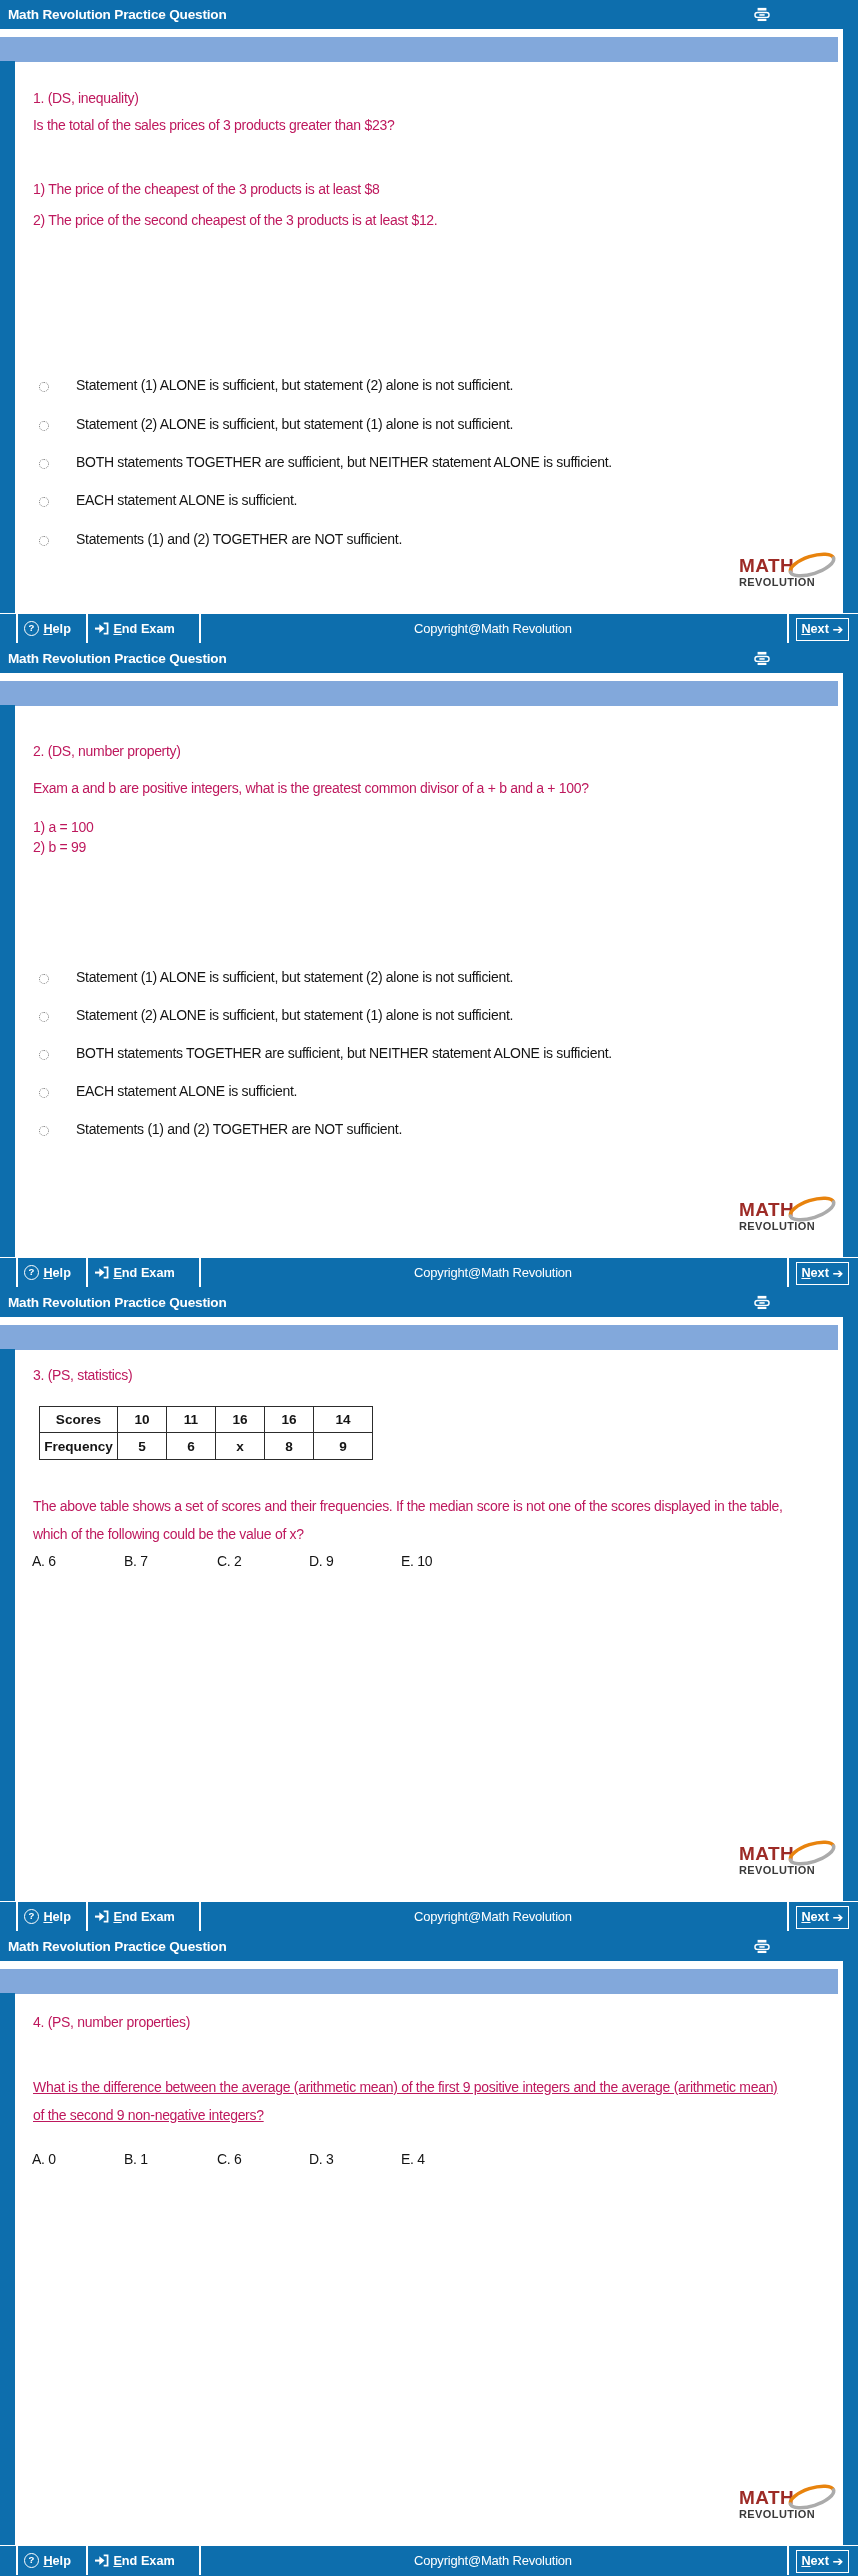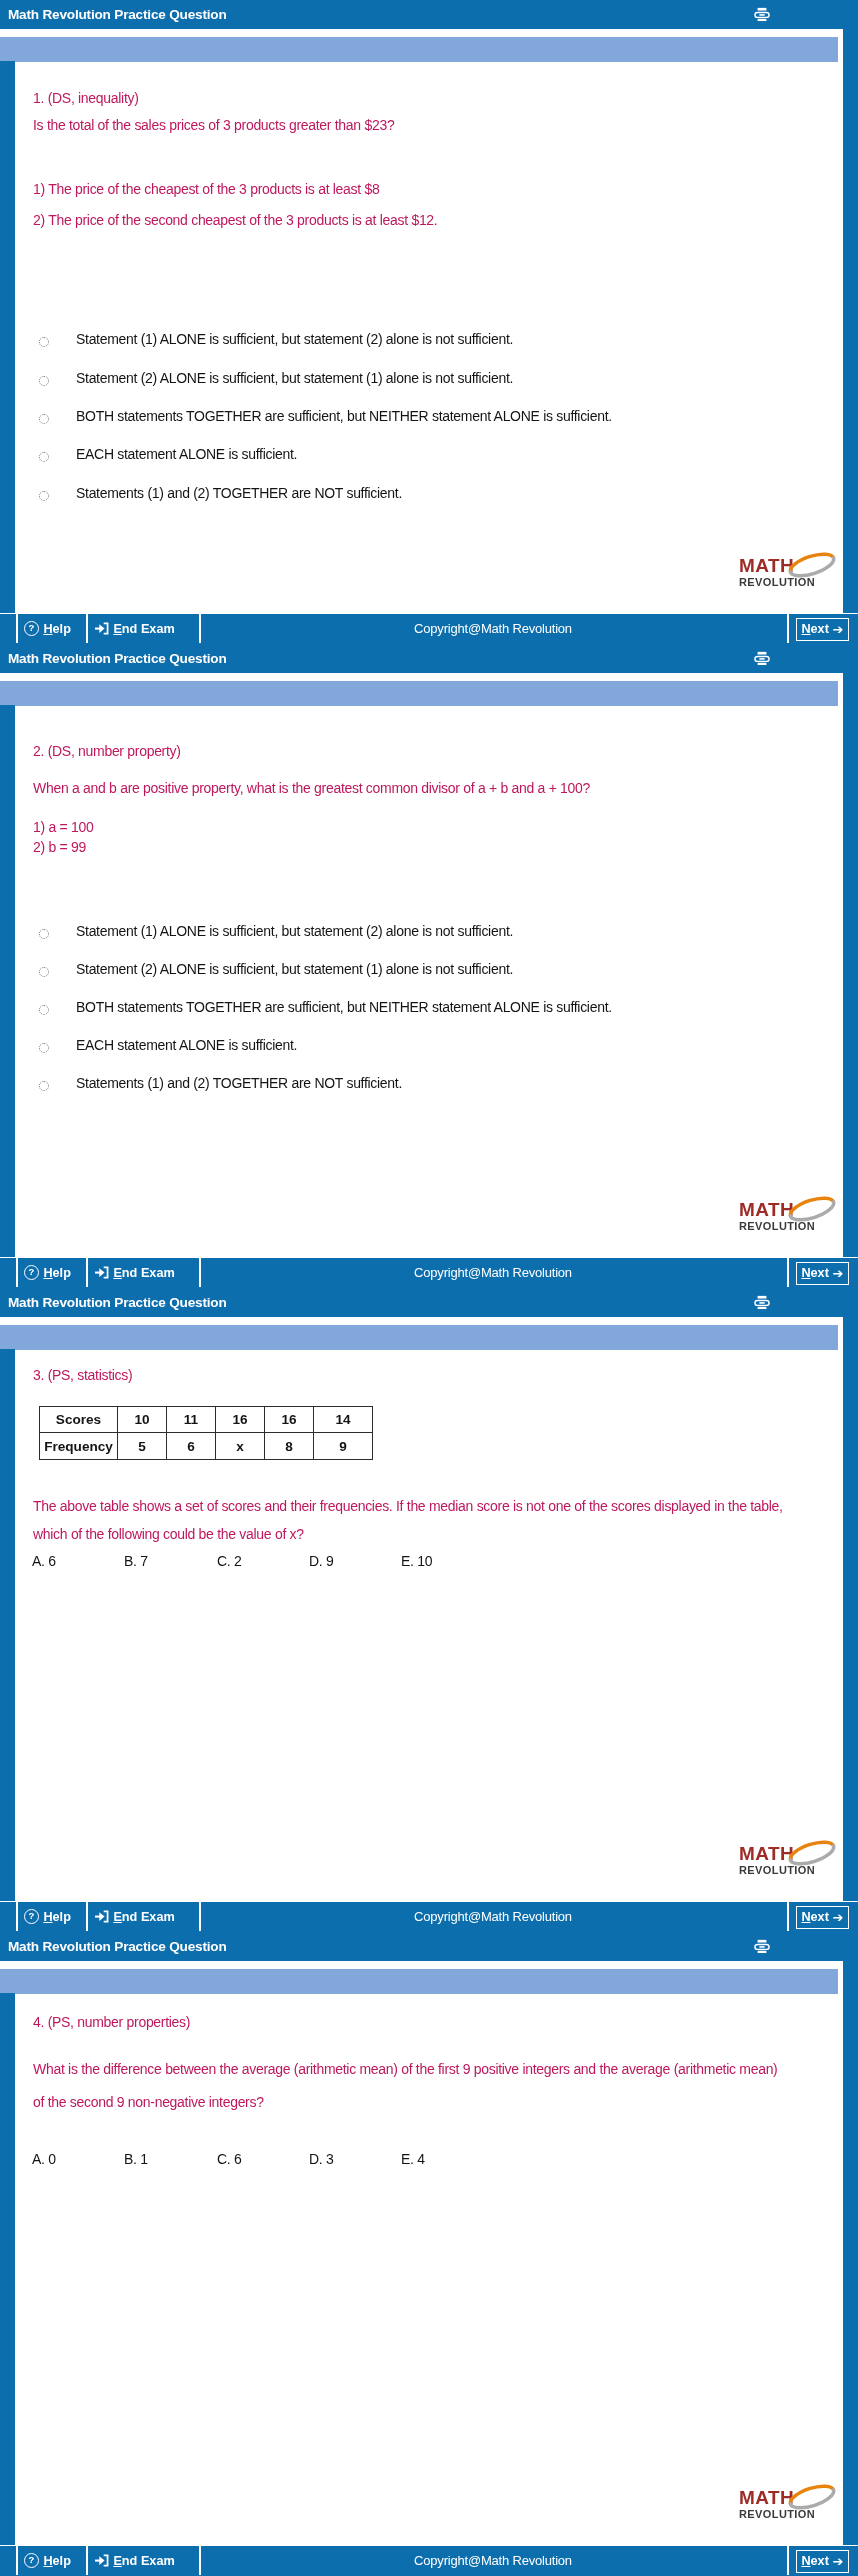--- a/index.html
+++ b/index.html
@@ -18,34 +18,34 @@
   }
   .printer{position:absolute;left:754px;top:7px;width:16px;height:15px;cursor:pointer;}
   
   .paper{position:absolute;top:29px;left:0;width:843px;height:584px;background:#ffffff;}
   .band{position:absolute;top:8px;left:0;width:838px;height:24.5px;background:#82a8db;}
   .leftstrip{position:absolute;top:32px;left:0;width:15px;height:552px;background:#0d6ead;}
   .qtext{position:absolute;left:33px;color:#be185d;font-size:14px;letter-spacing:-0.3px;}
   .qlabel{font-size:14px;}
   .stmt{white-space:nowrap;}
   
-  .opt{position:absolute;left:39px;display:flex;align-items:flex-end;}
+  .opt{position:absolute;left:39px;display:flex;align-items:center;margin-top:46px;}
   .radio{
     display:inline-block;width:8px;height:8px;margin-top:3.5px;
     border:0.9px dotted #7a7a7a;border-radius:50%;background:#ffffff;cursor:pointer;flex:none;
   }
   .optlabel{margin-left:27px;color:#141414;font-size:14px;letter-spacing:-0.3px;white-space:nowrap;}
   .p1 .qlabel{top:61px}.p1 .stem{top:88px}.p1 .st1{top:152px}.p1 .st2{top:183px}
   .p1 .opt1{top:302px}.p1 .opt2{top:341px}.p1 .opt3{top:379px}.p1 .opt4{top:417px}.p1 .opt5{top:456px}
   .p2 .qlabel{top:70px}.p2 .stem{top:107px}.p2 .st1{top:146px}.p2 .st2{top:166px}
   .p2 .opt1{top:250px}.p2 .opt2{top:288px}.p2 .opt3{top:326px}.p2 .opt4{top:364px}.p2 .opt5{top:402px}
   .p3 .qlabel{top:50px}
   .p3 .stem{top:175px;width:771px;line-height:28px;white-space:normal;}
   .p4 .qlabel{top:53px}
-  .p4 .stem{top:92px;width:754px;line-height:33px;white-space:normal;}
+  .p4 .stem{top:112px;width:754px;line-height:28px;white-space:normal;text-decoration:underline;}
   
   .score-table{
     position:absolute;top:89px;left:39px;border-collapse:collapse;
     color:#141414;font-size:13.6px;font-weight:bold;
   }
   .score-table td{
     border:1.3px solid #2c2c2c;text-align:center;height:25.4px;padding:0;
   }
   .score-table td.c0{width:77px;}
   .score-table td.cn{width:48px;}
@@ -182,21 +182,21 @@
         <rect x="1" y="6.2" width="16" height="5.6" rx="2.8" fill="none" stroke="#fff" stroke-width="1.6"></rect>
         <rect x="6" y="8.1" width="6" height="1.8" fill="#fff"></rect>
         <rect x="4" y="13.3" width="10" height="2.6" fill="#fff"></rect>
       </svg>
     </span>
   </div>
   <div class="paper">
     <div class="band"></div>
     <div class="leftstrip"></div>
     <div class="qtext qlabel">2. (DS, number property)</div>
-    <div class="qtext stem">When a and b are positive property, what is the greatest common divisor of a + b and a + 100?</div>
+    <div class="qtext stem">Exam a and b are positive integers, what is the greatest common divisor of a + b and a + 100?</div>
     <div class="qtext stmt st1">1) a = 100</div>
     <div class="qtext stmt st2">2) b = 99</div>
     <div class="opt opt1">
       <span class="radio"></span>
       <span class="optlabel">Statement (1) ALONE is sufficient, but statement (2) alone is not sufficient.</span>
     </div>
     <div class="opt opt2">
       <span class="radio"></span>
       <span class="optlabel">Statement (2) ALONE is sufficient, but statement (1) alone is not sufficient.</span>
     </div>

